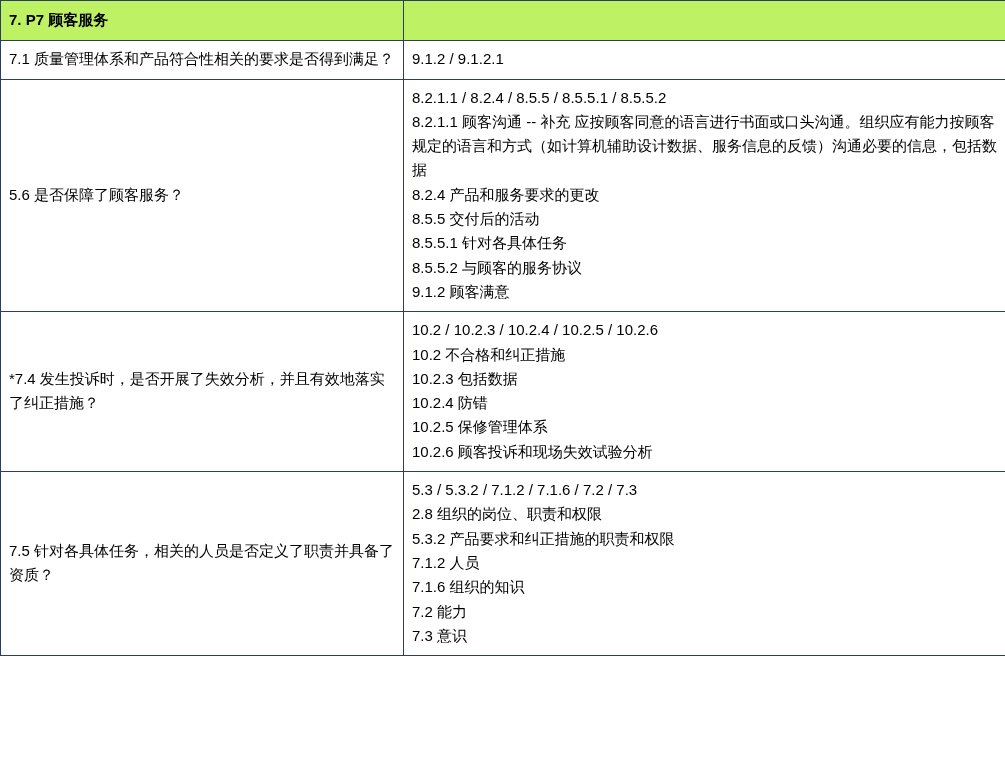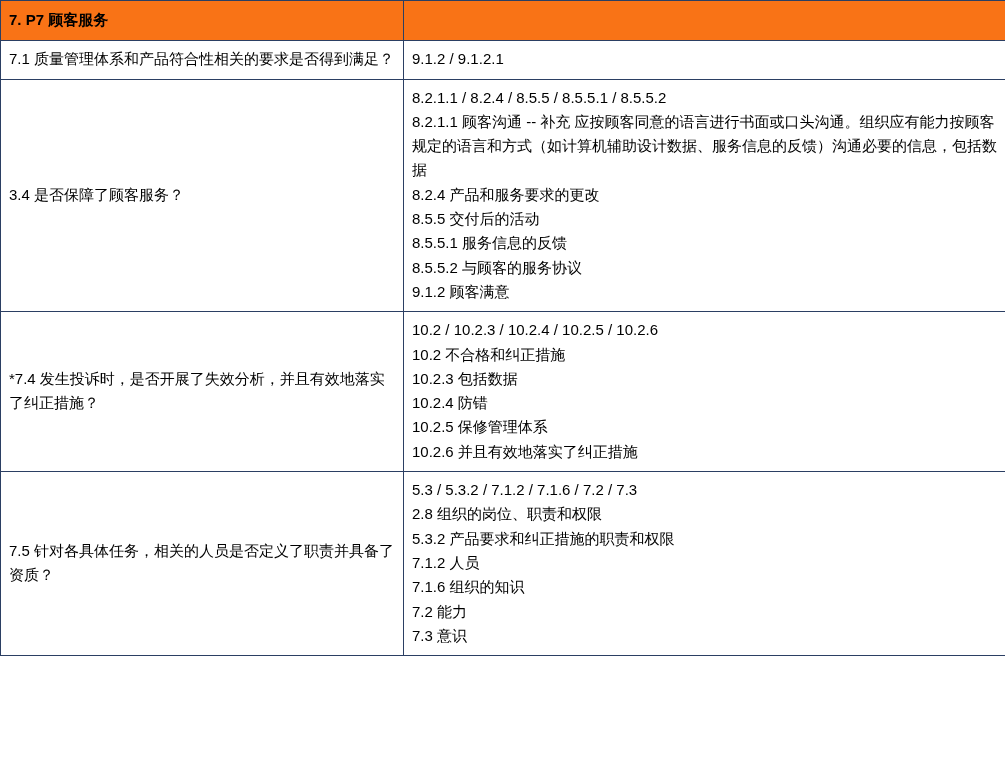--- a/index.html
+++ b/index.html
@@ -25,21 +25,21 @@
   table.audit-table col.col-a { width: 602px; }
 
   table.audit-table td {
     border: 1px solid #2b3f63;
     padding: 6px 8px 7px 8px;
     vertical-align: middle;
     line-height: 1.62;
     word-break: break-word;
   }
   tr.header-row td {
-    background: #f97316;
+    background: #bef264;
     font-weight: bold;
     vertical-align: middle;
     padding-top: 7px;
     padding-bottom: 8px;
   }
   td.question-cell {
     vertical-align: middle;
   }
   td.answer-cell {
     vertical-align: top;
@@ -62,40 +62,40 @@
       <td>7. P7 顾客服务</td>
       <td></td>
     </tr>
   <tr>
         <td class="question-cell">7.1 质量管理体系和产品符合性相关的要求是否得到满足？</td>
         <td class="answer-cell">
           <span class="line">9.1.2 / 9.1.2.1</span>
         </td>
       </tr>
       <tr>
-        <td class="question-cell">3.4 是否保障了顾客服务？</td>
+        <td class="question-cell">5.6 是否保障了顾客服务？</td>
         <td class="answer-cell">
           <span class="line">8.2.1.1 / 8.2.4 / 8.5.5 / 8.5.5.1 / 8.5.5.2</span>
           <span class="line">8.2.1.1 顾客沟通 -- 补充 应按顾客同意的语言进行书面或口头沟通。组织应有能力按顾客规定的语言和方式（如计算机辅助设计数据、服务信息的反馈）沟通必要的信息，包括数据</span>
           <span class="line">8.2.4 产品和服务要求的更改</span>
           <span class="line">8.5.5 交付后的活动</span>
-          <span class="line">8.5.5.1 服务信息的反馈</span>
+          <span class="line">8.5.5.1 针对各具体任务</span>
           <span class="line">8.5.5.2 与顾客的服务协议</span>
           <span class="line">9.1.2 顾客满意</span>
         </td>
       </tr>
       <tr>
         <td class="question-cell">*7.4 发生投诉时，是否开展了失效分析，并且有效地落实了纠正措施？</td>
         <td class="answer-cell">
           <span class="line">10.2 / 10.2.3 / 10.2.4 / 10.2.5 / 10.2.6</span>
           <span class="line">10.2 不合格和纠正措施</span>
           <span class="line">10.2.3 包括数据</span>
           <span class="line">10.2.4 防错</span>
           <span class="line">10.2.5 保修管理体系</span>
-          <span class="line">10.2.6 并且有效地落实了纠正措施</span>
+          <span class="line">10.2.6 顾客投诉和现场失效试验分析</span>
         </td>
       </tr>
       <tr>
         <td class="question-cell">7.5 针对各具体任务，相关的人员是否定义了职责并具备了资质？</td>
         <td class="answer-cell">
           <span class="line">5.3 / 5.3.2 / 7.1.2 / 7.1.6 / 7.2 / 7.3</span>
           <span class="line">2.8 组织的岗位、职责和权限</span>
           <span class="line">5.3.2 产品要求和纠正措施的职责和权限</span>
           <span class="line">7.1.2 人员</span>
           <span class="line">7.1.6 组织的知识</span>

